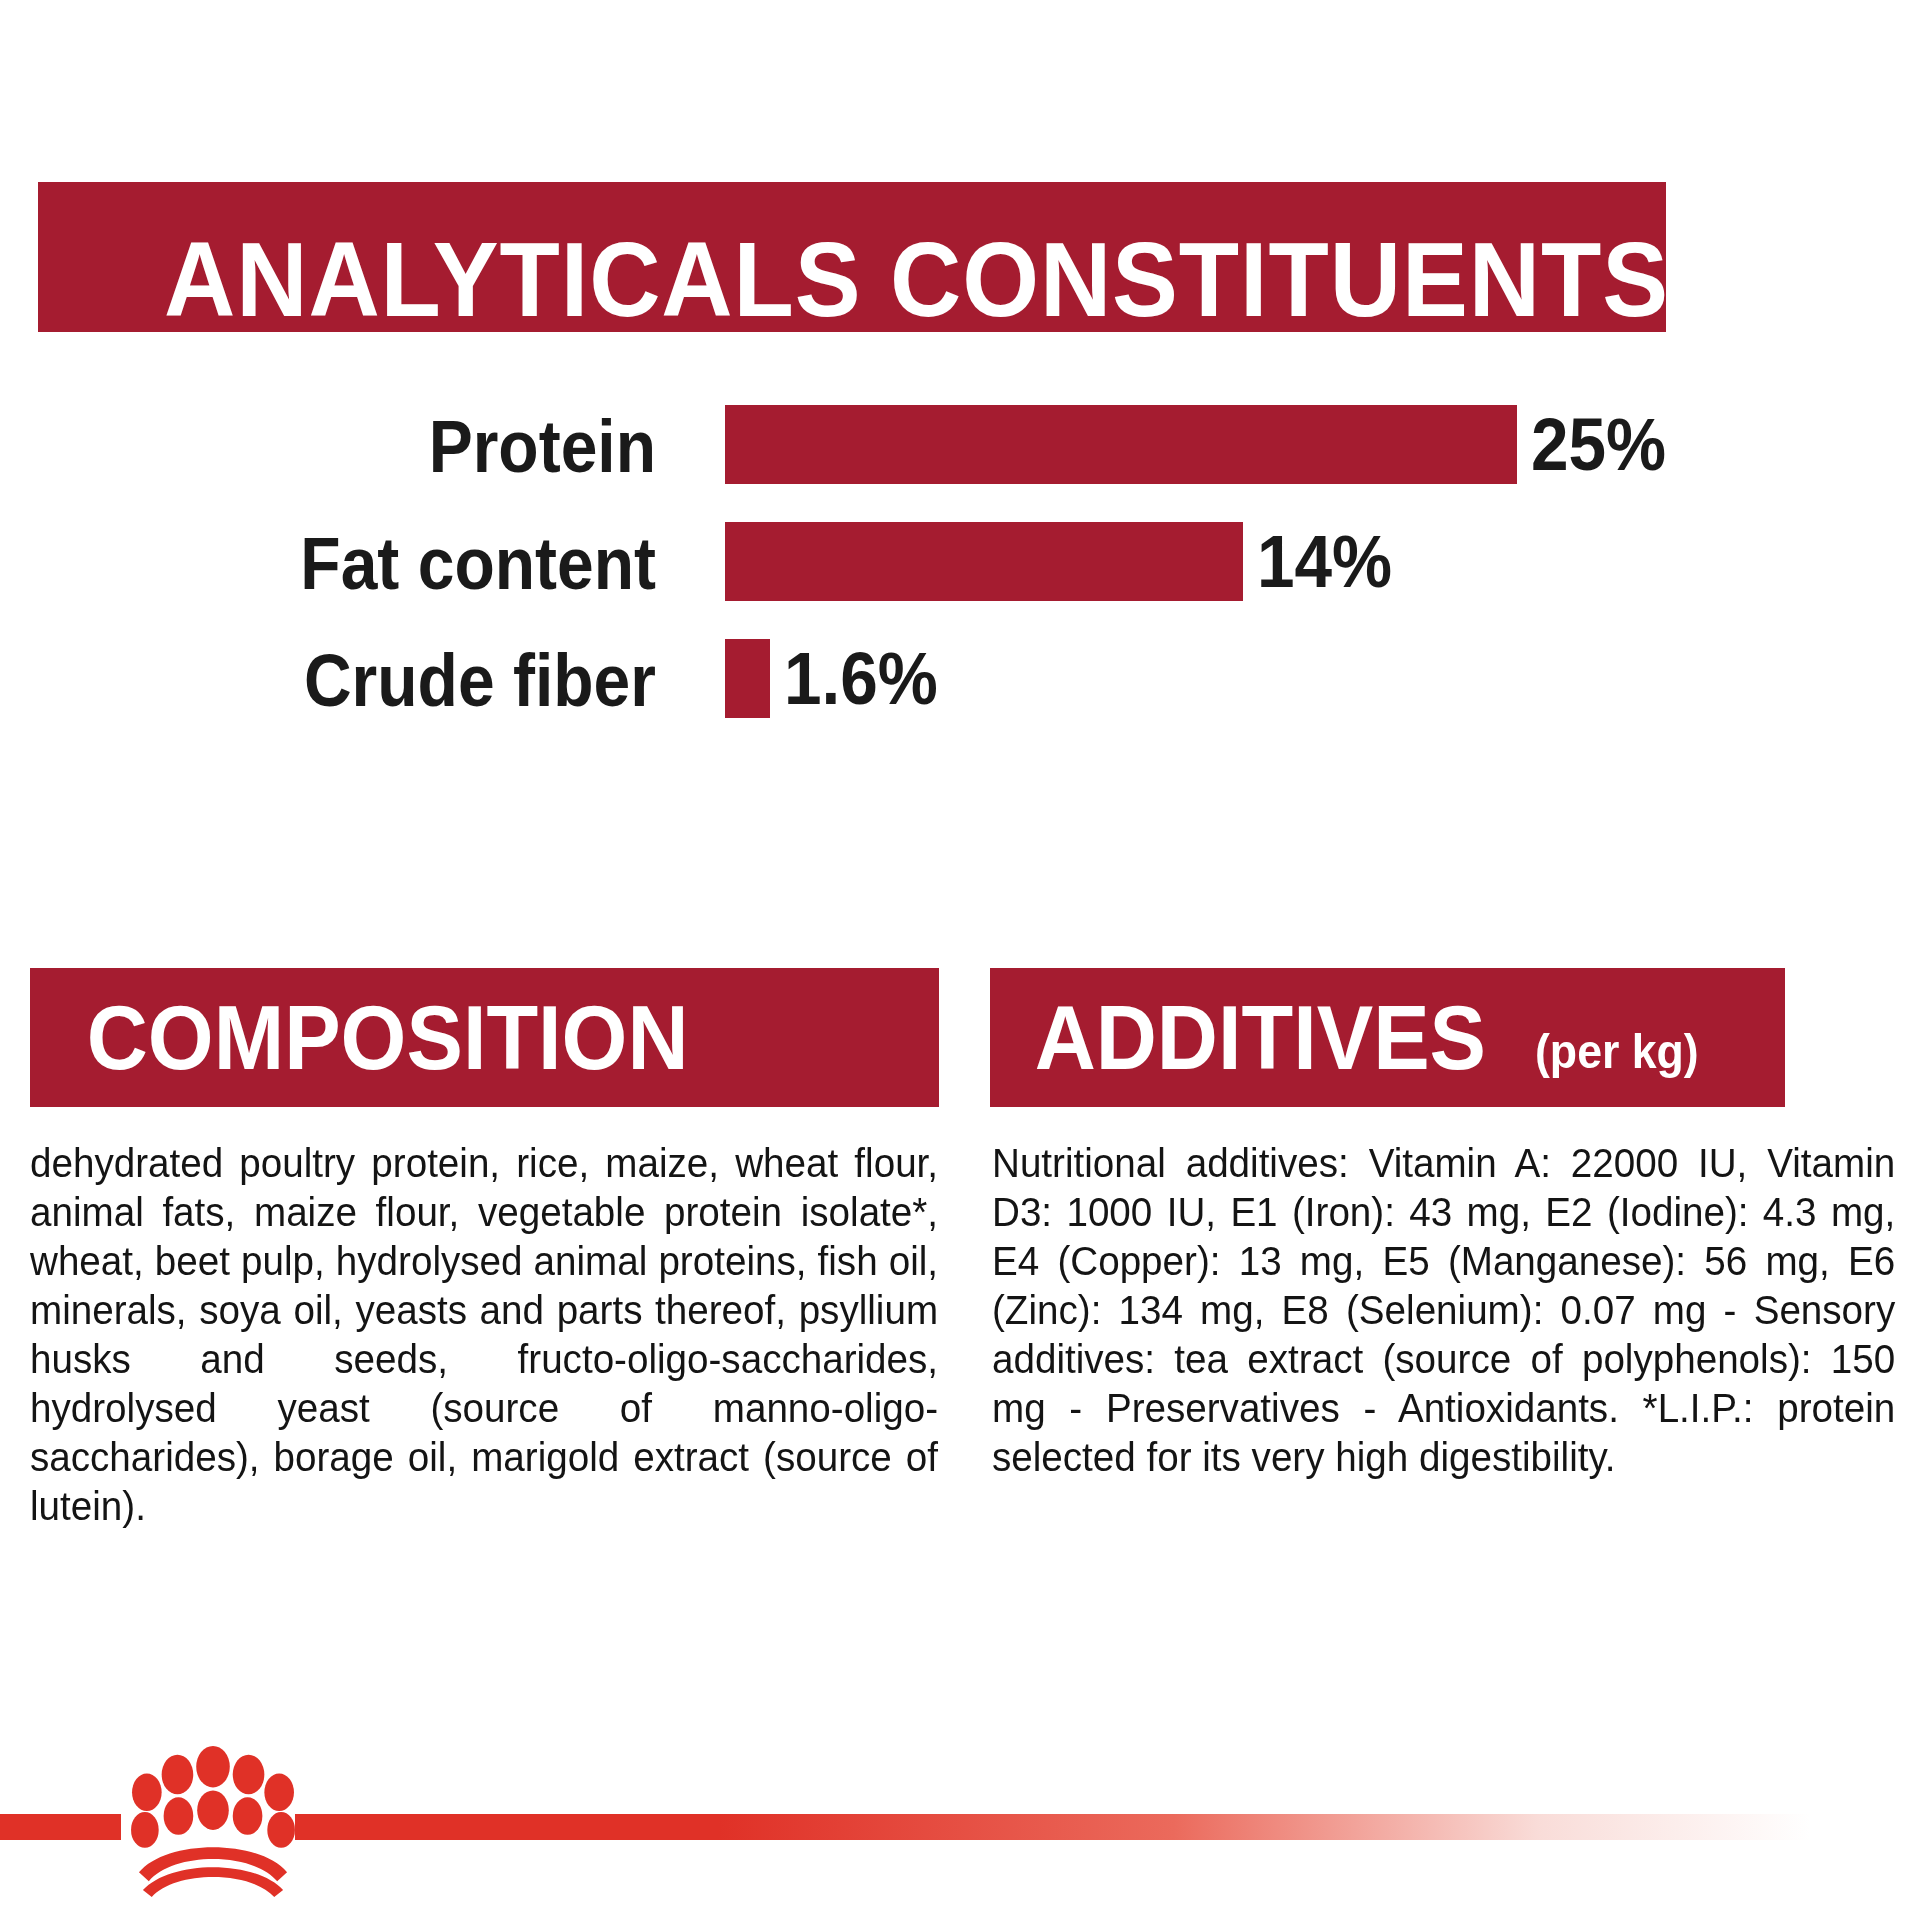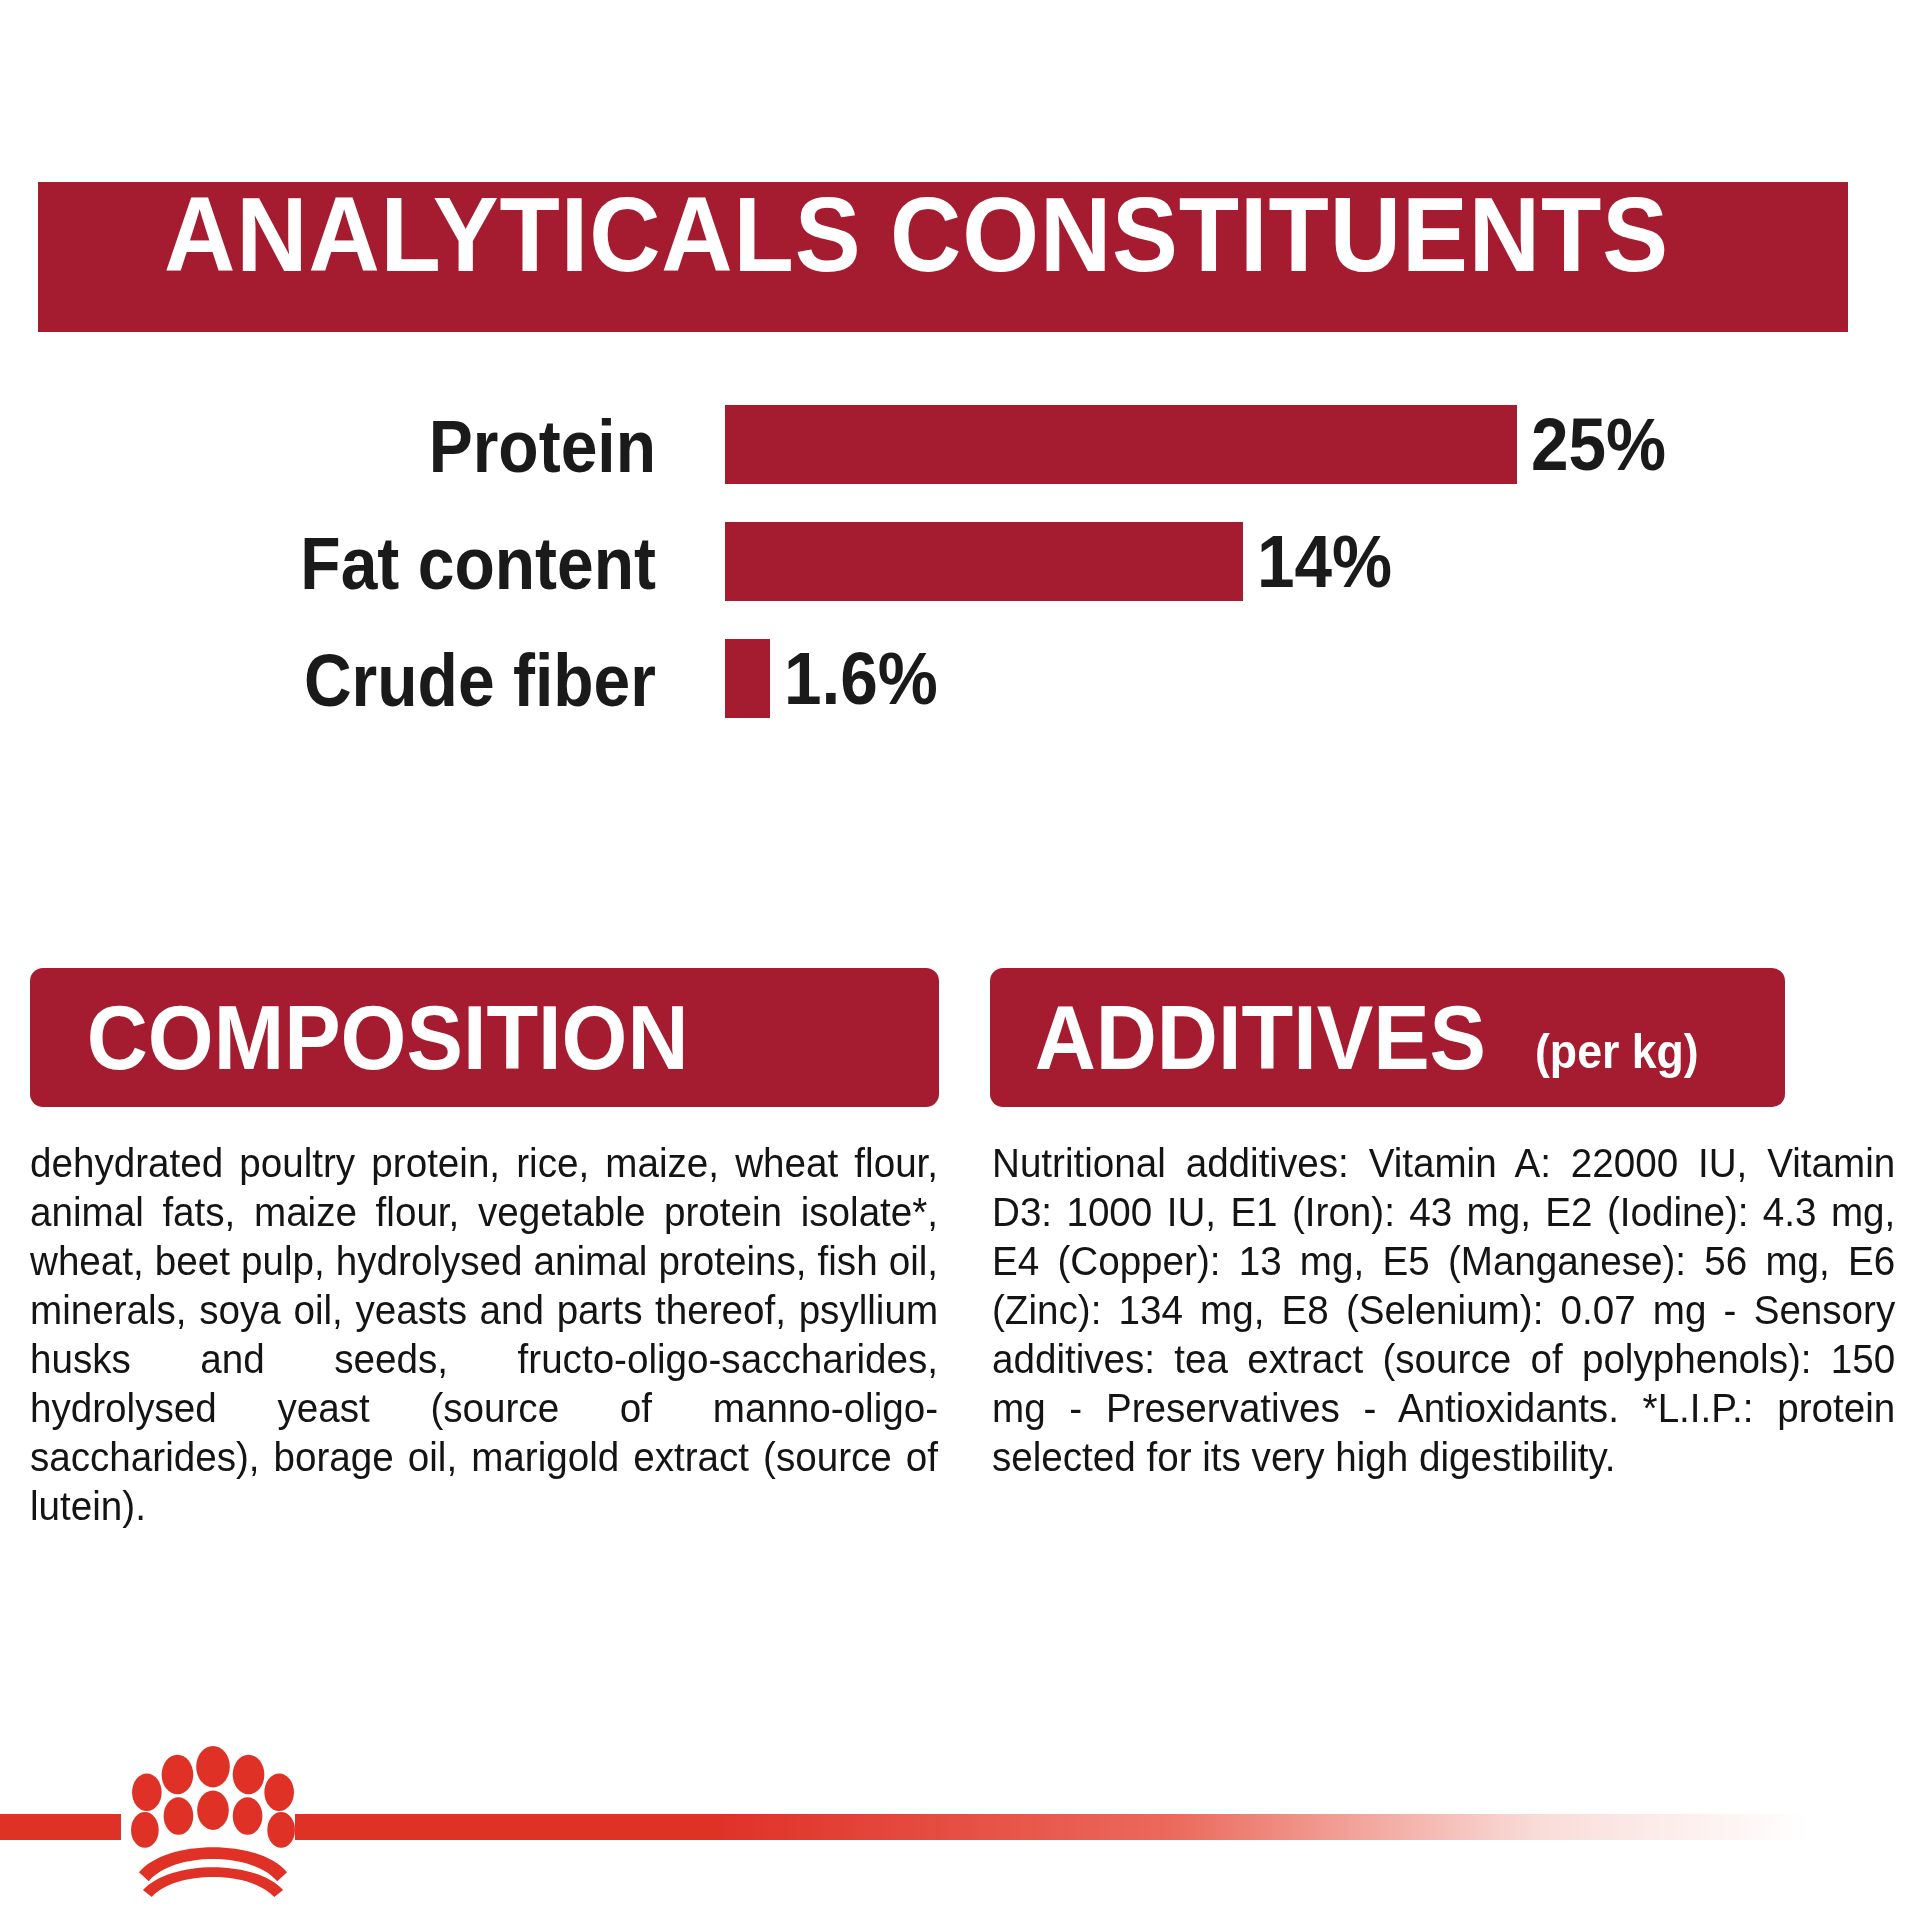--- a/index.html
+++ b/index.html
@@ -8,23 +8,23 @@
     background:#ffffff;
     font-family:"Liberation Sans", sans-serif;
     position:relative;
     overflow:hidden;
   }
 
   
   .banner-main{
     position:absolute;
     left:38px; top:182px;
-    width:1810px; height:150px;
+    width:1628px; height:150px;
     background:#A51C30;
-    display:flex; align-items:flex-start;
+    display:flex; align-items:flex-end;
   }
   .banner-main .btxt{
     color:#ffffff;
     font-family:"Liberation Sans", sans-serif;
     font-weight:bold;
     font-size:105px;
     letter-spacing:1px;
     transform:scaleX(0.94);
     transform-origin:left center;
     padding-left:134px;
@@ -82,21 +82,20 @@
     line-height:1;
   }
 
   
   .sec-banner{
     position:absolute;
     height:139px;
     background:#A51C30;
     display:flex;
     align-items:center;
-    border-radius:13px;
   }
   .sec-banner.comp{ left:30px;  top:968px; width:909px; }
   .sec-banner.addi{ left:990px; top:968px; width:795px; }
 
   .sec-title{
     color:#ffffff;
     font-family:"Liberation Sans", sans-serif;
     font-weight:bold;
     font-size:91px;
     transform:scaleX(0.93);

